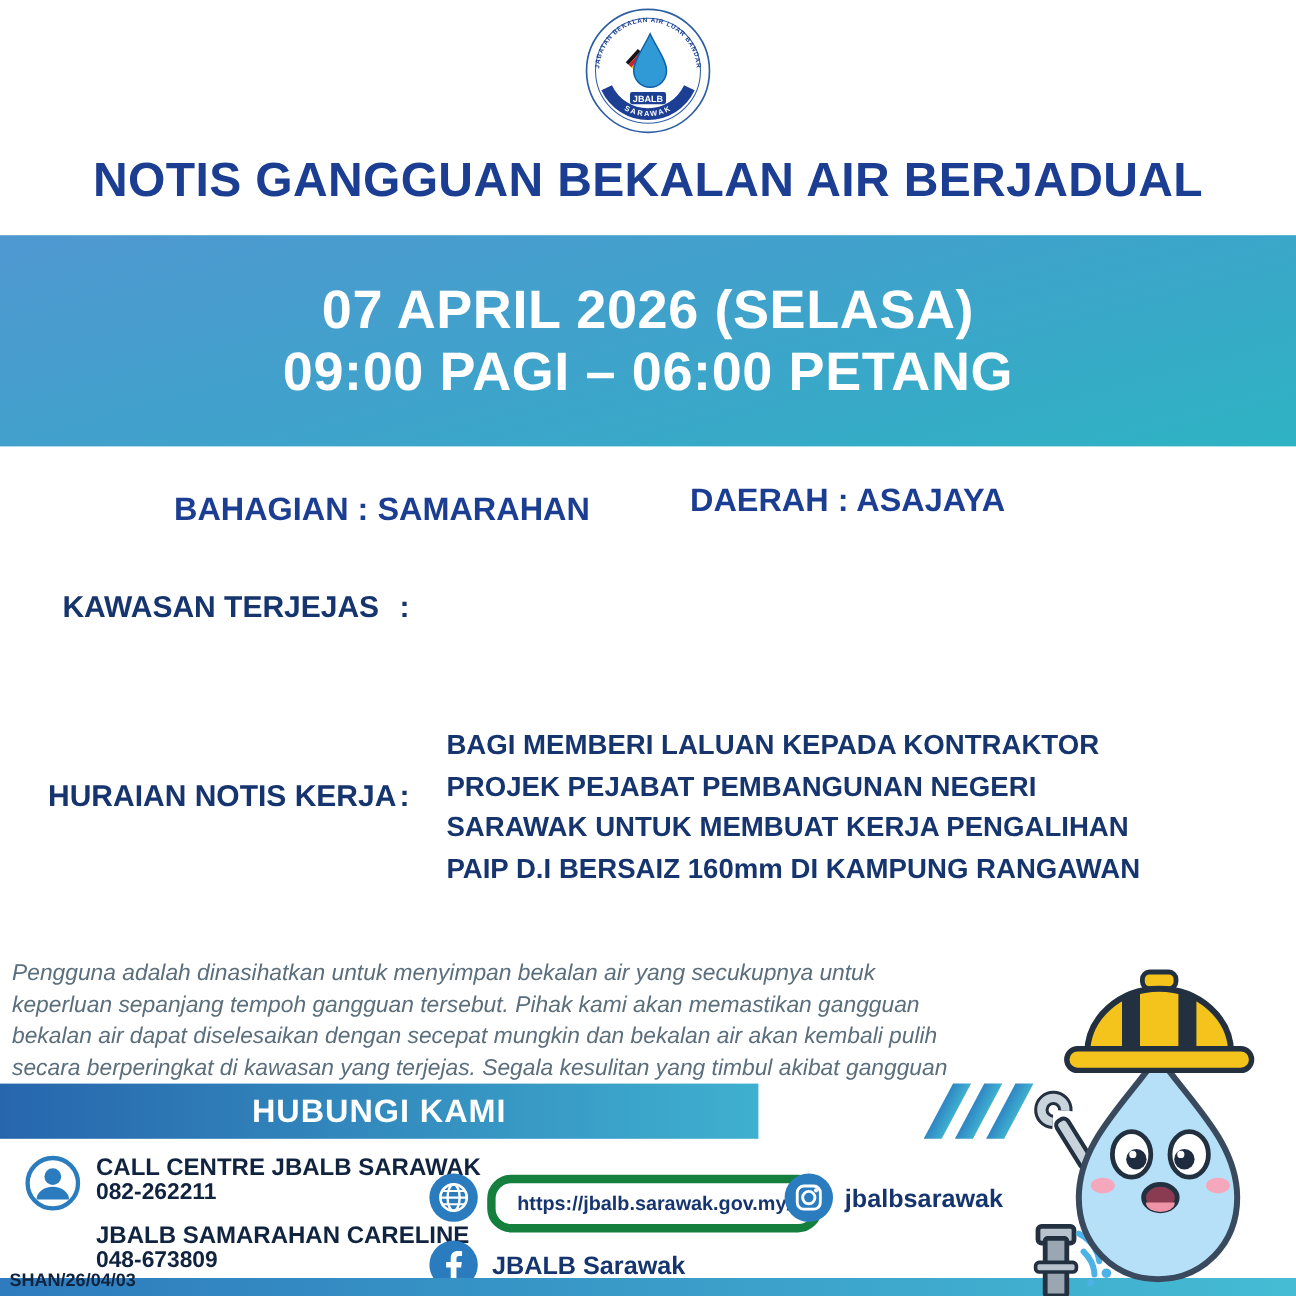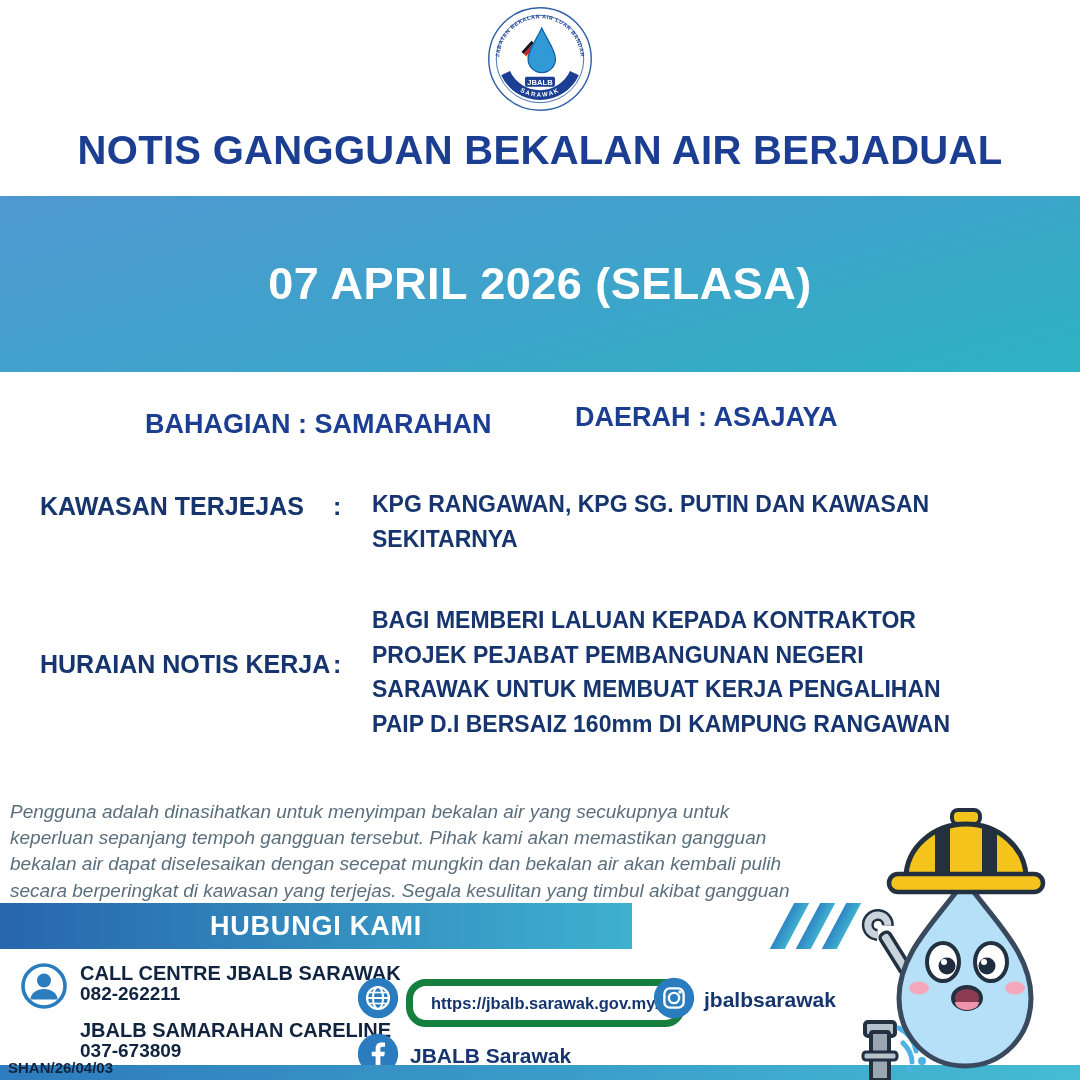--- a/index.html
+++ b/index.html
@@ -22,21 +22,21 @@
     color:#ffffff;font-weight:800;font-size:45px;letter-spacing:.5px;
   }
   
   .region{position:absolute;font-size:27px;font-weight:800;color:#1b3e92;white-space:nowrap;}
   .region.bahagian{left:145px;top:409px;}
   .region.daerah{left:575px;top:402px;}
   
   .dlabel{position:absolute;left:40px;font-size:25px;font-weight:800;color:#16356f;white-space:nowrap;}
   .dcolon{position:absolute;left:333px;font-size:25px;font-weight:800;color:#16356f;}
   .dvalue{position:absolute;left:372px;font-size:23px;font-weight:700;color:#16356f;line-height:1.5;}
-  .kawasan-label{top:492px;} .kawasan-colon{top:492px;}
+  .kawasan-label{top:492px;margin-left:12px;} .kawasan-colon{top:492px;}
   .kawasan-value{top:487px;width:560px;}
   .huraian-label{top:650px;} .huraian-colon{top:650px;}
   .huraian-value{top:603px;width:615px;}
   
   .advisory{
     position:absolute;left:10px;top:799px;width:800px;
     font-size:19px;font-style:italic;font-weight:500;color:#5a6e7c;line-height:1.38;
   }
   
   .hubungi-bar{
@@ -105,36 +105,36 @@
     <path d="M 21,76 A 43,43 0 0 0 99,76" fill="none" stroke="#1c3f94" stroke-width="11"></path>
     <text font-size="7" fill="#ffffff" font-weight="bold" letter-spacing="1.4">
       <textPath href="#lg-arc-bot" startOffset="50%" text-anchor="middle" dominant-baseline="middle">SARAWAK</textPath>
     </text>
   </svg>
 
   <div class="title">NOTIS GANGGUAN BEKALAN AIR BERJADUAL</div>
 
   <div class="banner">
     <div>07 APRIL 2026 (SELASA)</div>
+    <div>09:00 PAGI – 06:00 PETANG</div>
   </div>
 
   <div class="region bahagian">
     <span>BAHAGIAN</span>
     <span> <span>:</span> </span>
     <span>SAMARAHAN</span>
   </div>
   <div class="region daerah">
     <span>DAERAH</span>
     <span> <span>:</span> </span>
     <span>ASAJAYA</span>
   </div>
 
   <div class="dlabel kawasan-label">KAWASAN TERJEJAS</div>
   <div class="dcolon kawasan-colon">:</div>
-  <div class="dvalue kawasan-value">KPG RANGAWAN, KPG SG. PUTIN DAN KAWASAN SEKITARNYA</div>
 
   <div class="dlabel huraian-label">HURAIAN NOTIS KERJA</div>
   <div class="dcolon huraian-colon">:</div>
   <div class="dvalue huraian-value">BAGI MEMBERI LALUAN KEPADA KONTRAKTOR PROJEK PEJABAT PEMBANGUNAN NEGERI SARAWAK UNTUK MEMBUAT KERJA PENGALIHAN PAIP D.I BERSAIZ 160mm DI KAMPUNG RANGAWAN</div>
 
   <div class="advisory">Pengguna adalah dinasihatkan untuk menyimpan bekalan air yang secukupnya untuk keperluan sepanjang tempoh gangguan tersebut. Pihak kami akan memastikan gangguan bekalan air dapat diselesaikan dengan secepat mungkin dan bekalan air akan kembali pulih secara berperingkat di kawasan yang terjejas. Segala kesulitan yang timbul akibat gangguan ini adalah sangat dikesali.</div>
 
   <div class="hubungi-bar">
     <span>HUBUNGI KAMI</span>
   </div>
@@ -143,21 +143,21 @@
   <div class="stripe s3"></div>
 
   <svg class="cicon person-icon" viewBox="0 0 48 48">
     <circle cx="24" cy="24" r="21" fill="#ffffff" stroke="#2a7cbf" stroke-width="3.6"></circle>
     <circle cx="24" cy="18.5" r="7" fill="#2a7cbf"></circle>
     <path d="M10.5,37.5 a13.5,10.5 0 0 1 27,0 Z" fill="#2a7cbf"></path>
   </svg>
   <div class="clabel cc-label">CALL CENTRE JBALB SARAWAK</div>
   <div class="cphone cc-phone">082-262211</div>
   <div class="clabel cl-label">JBALB SAMARAHAN CARELINE</div>
-  <div class="cphone cl-phone">037-673809</div>
+  <div class="cphone cl-phone">048-673809</div>
 
   <svg class="cicon globe-icon" viewBox="0 0 48 48">
     <circle cx="24" cy="24" r="22" fill="#2a7cbf"></circle>
     <circle cx="24" cy="24" r="12" fill="none" stroke="#ffffff" stroke-width="2.4"></circle>
     <ellipse cx="24" cy="24" rx="5.5" ry="12" fill="none" stroke="#ffffff" stroke-width="2.2"></ellipse>
     <line x1="12" y1="24" x2="36" y2="24" stroke="#ffffff" stroke-width="2.2"></line>
     <line x1="14" y1="18" x2="34" y2="18" stroke="#ffffff" stroke-width="1.8"></line>
     <line x1="14" y1="30" x2="34" y2="30" stroke="#ffffff" stroke-width="1.8"></line>
   </svg>
   <div class="website-pill">

